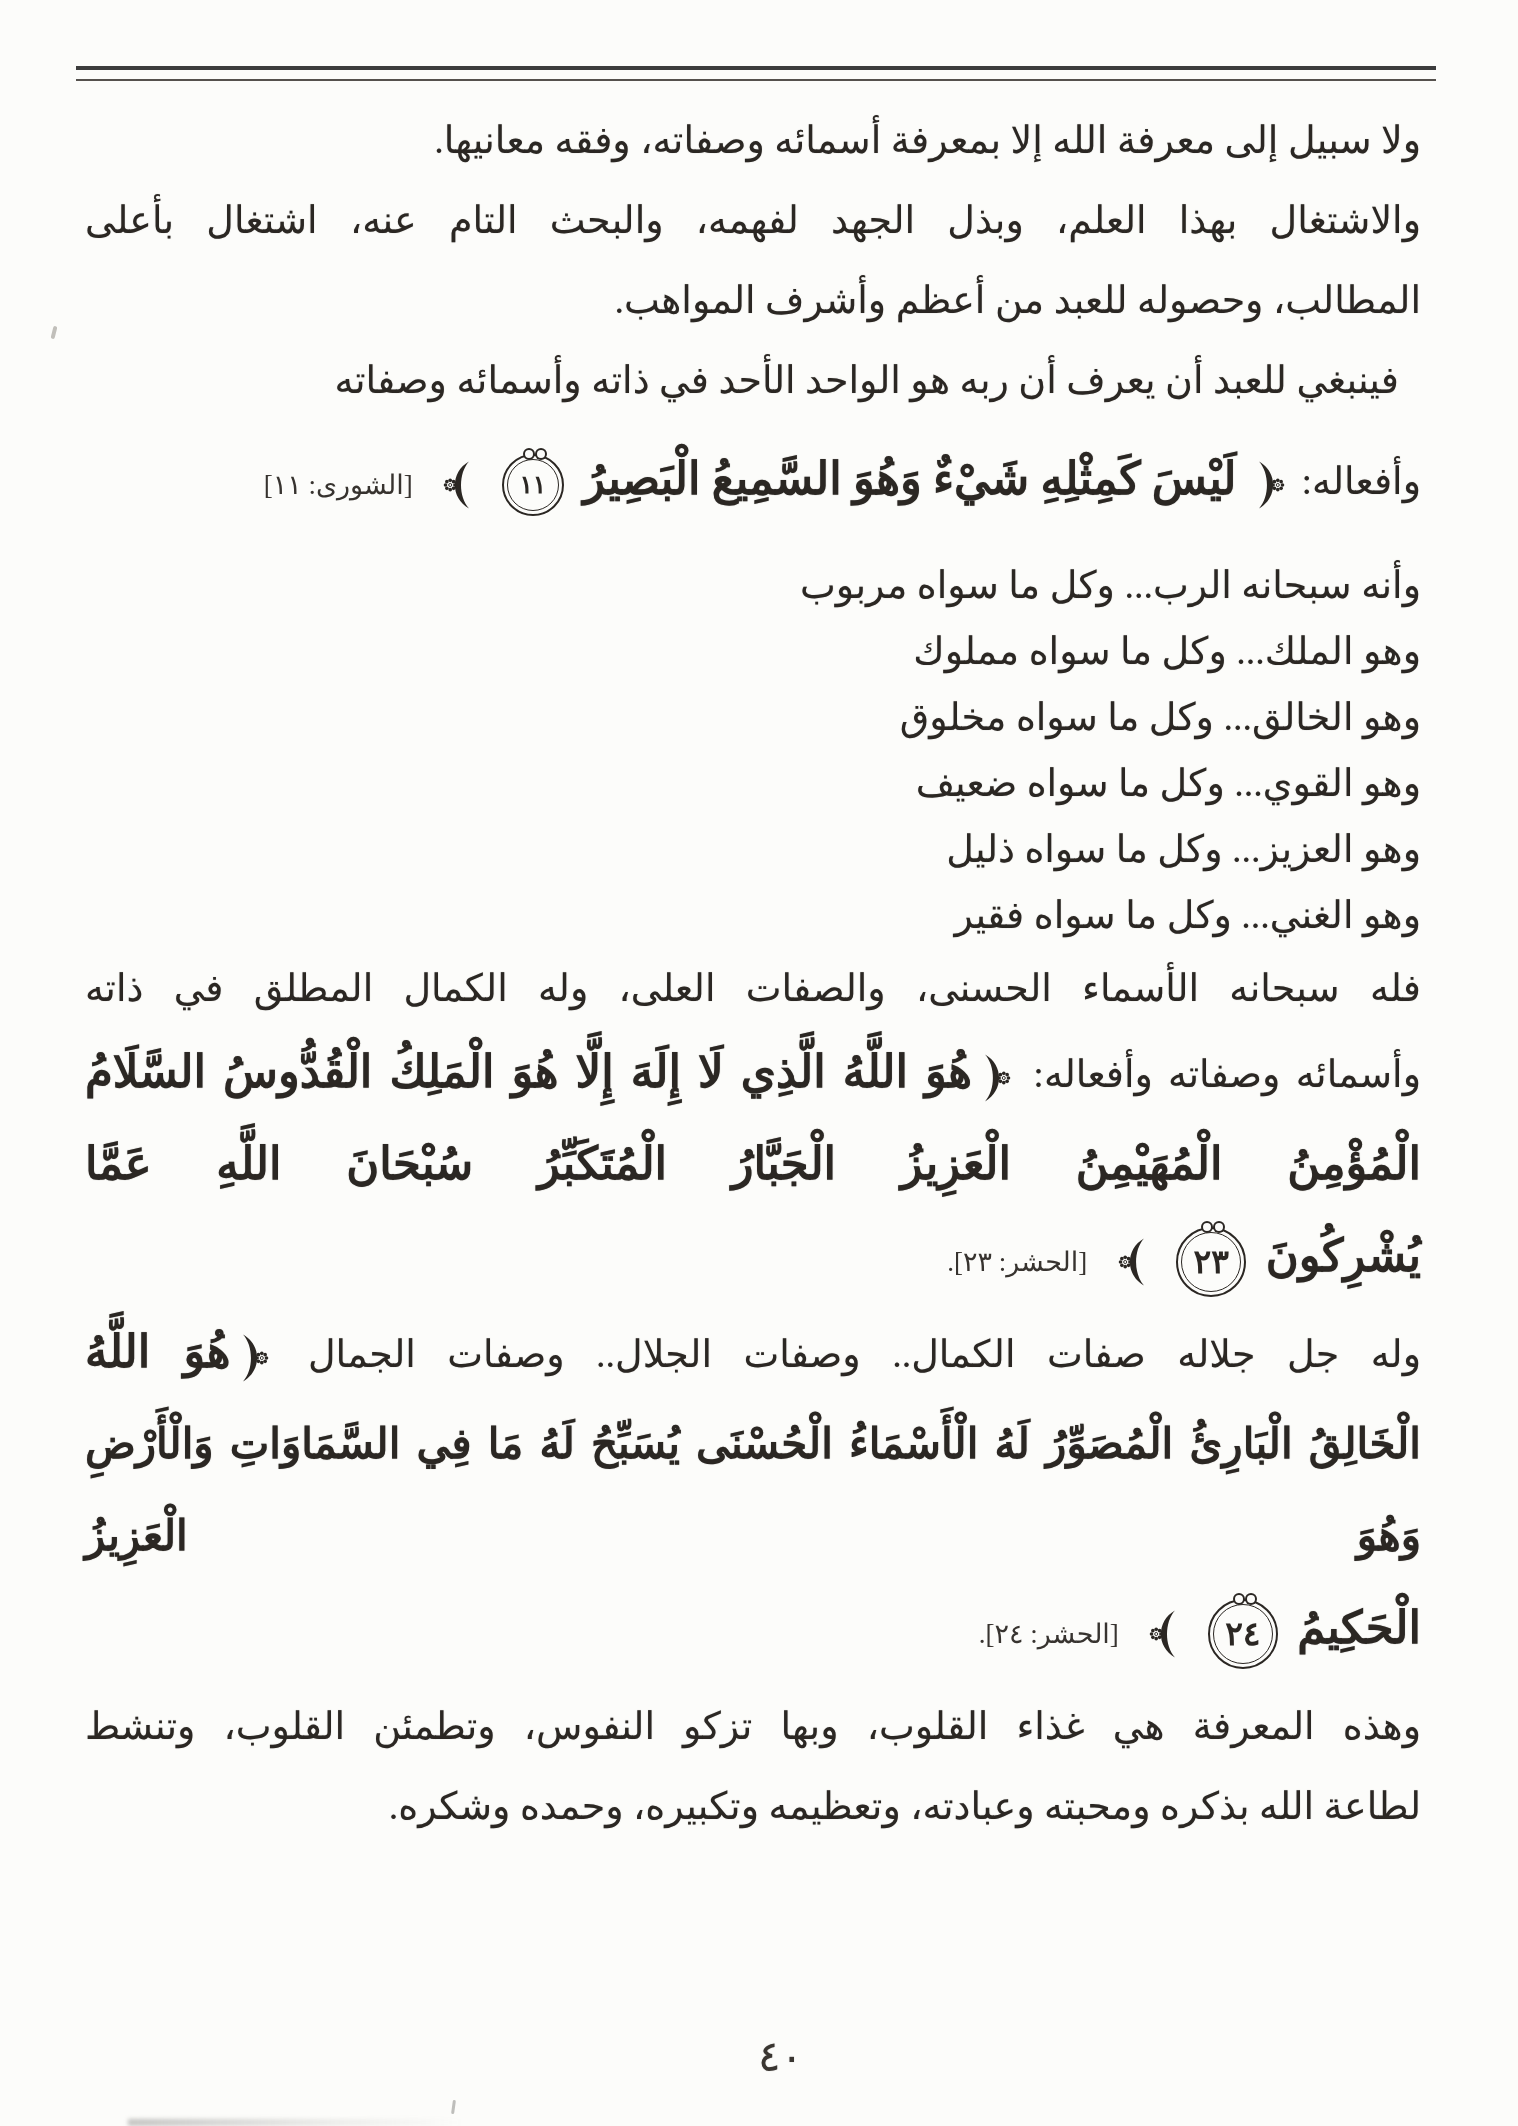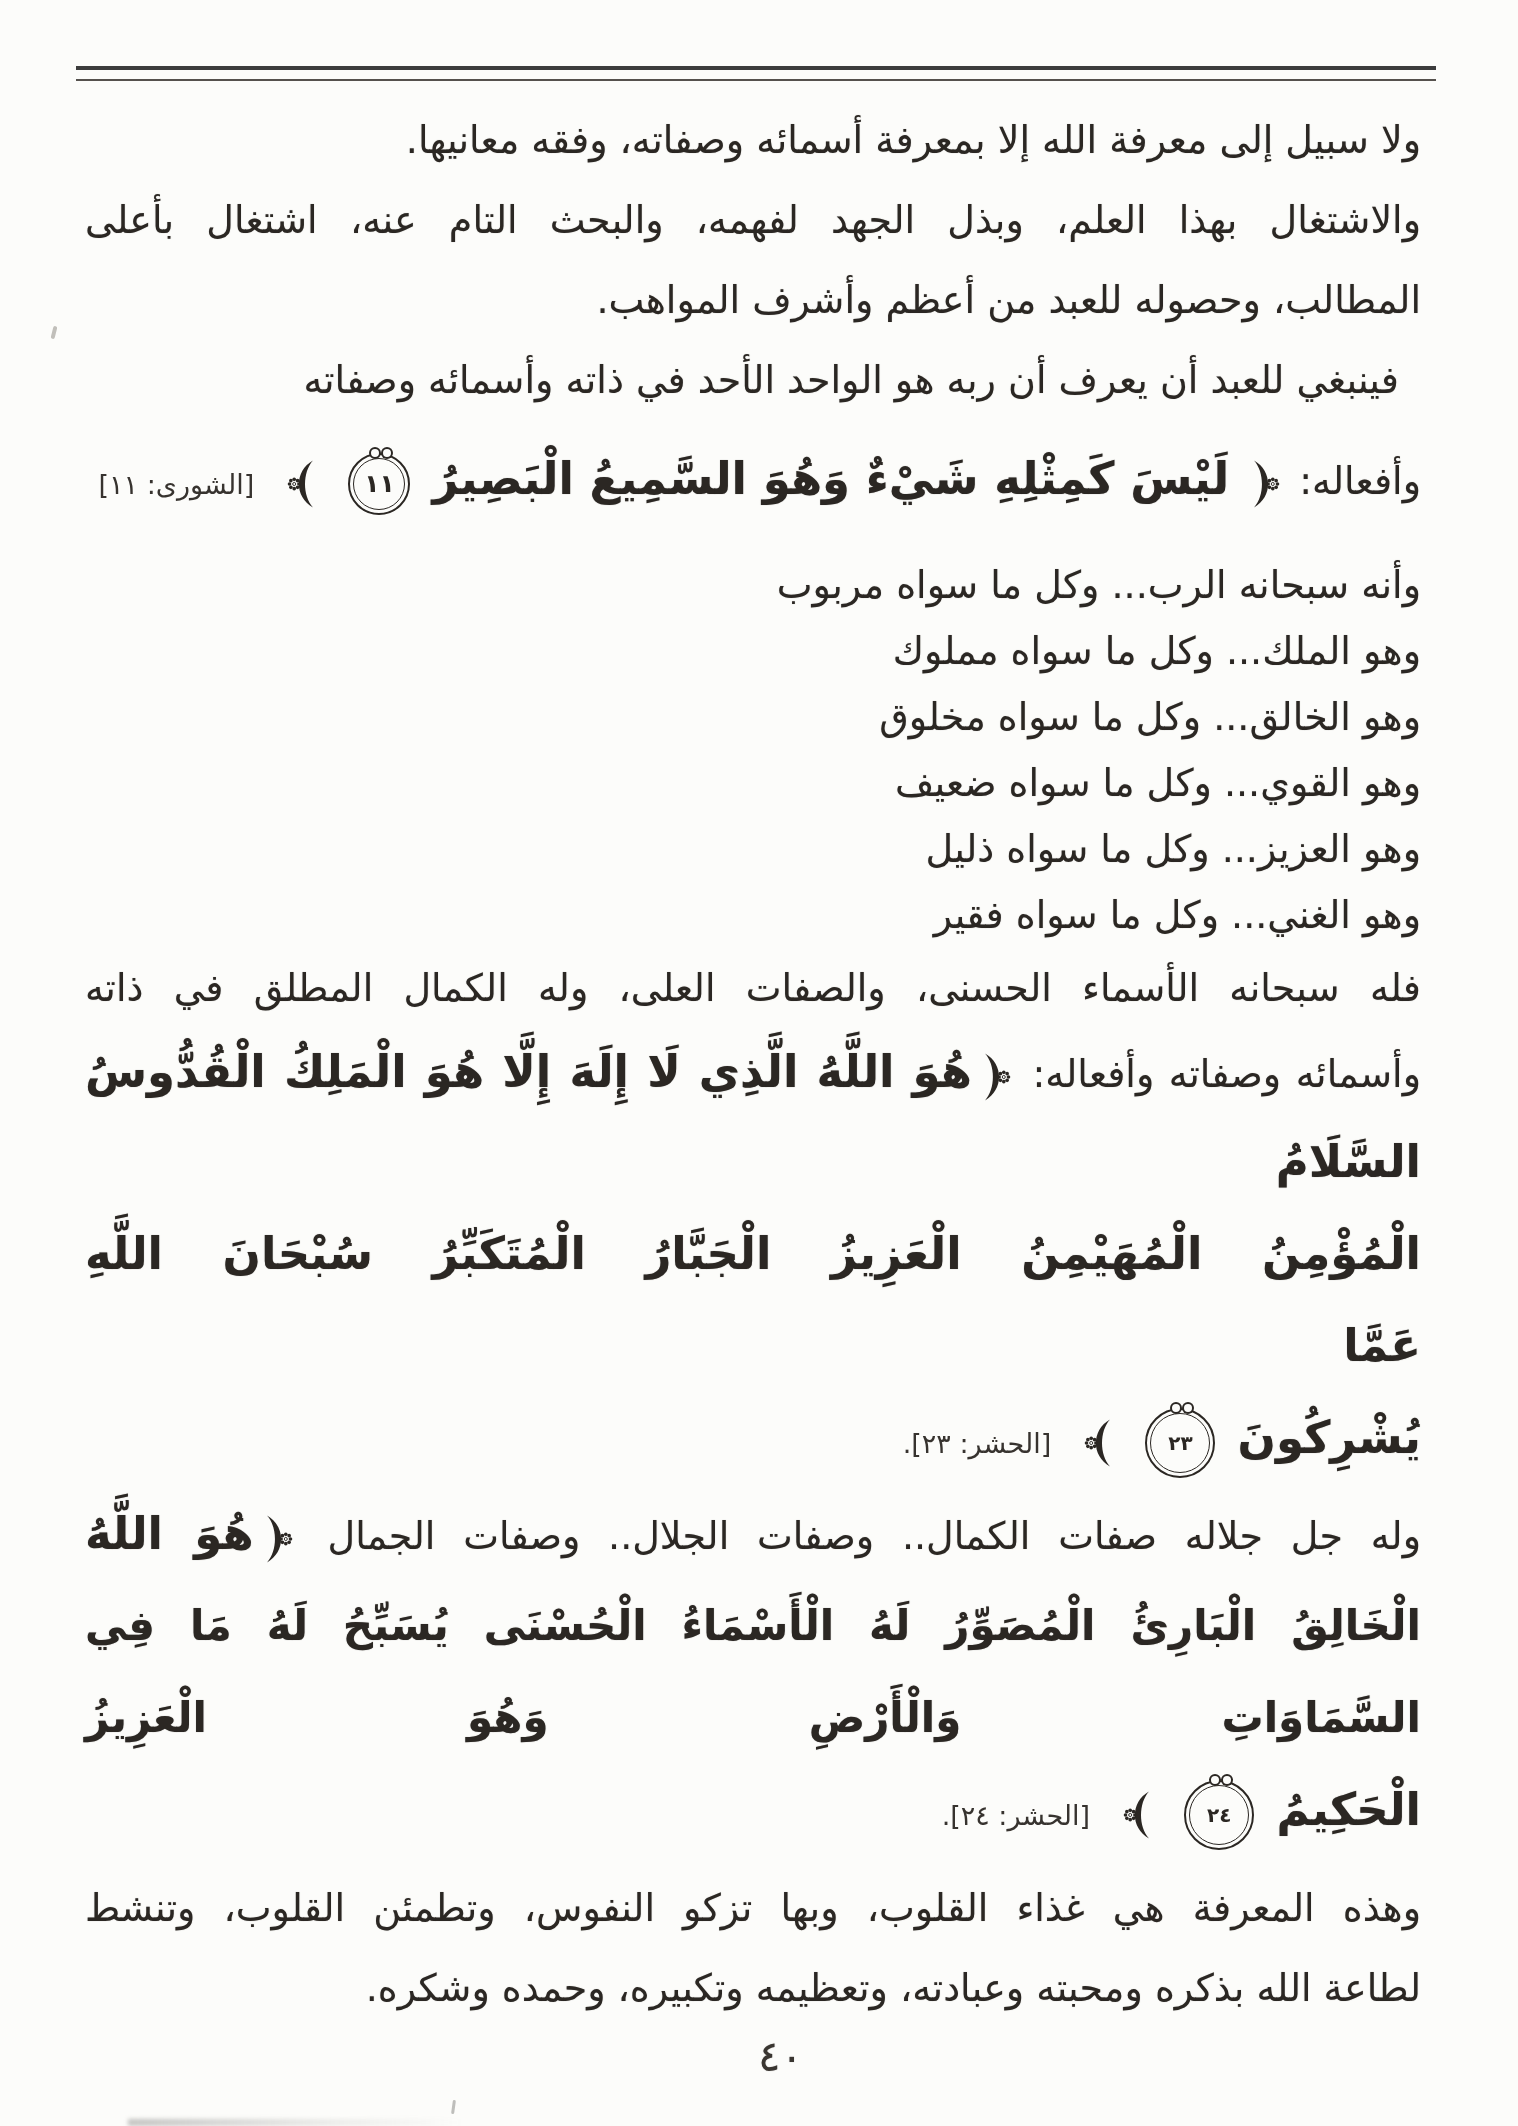--- a/index.html
+++ b/index.html
@@ -19,20 +19,21 @@
   
   .rule{
     position:absolute;top:66px;left:76px;width:1360px;height:9px;
     border-top:4px solid #3c3c3c;
     border-bottom:2px solid #55514d;
   }
   .content{
     position:absolute;top:0;right:0;left:0;
     padding:100px 97px 0 85px;
     text-align:right;
+    font-family:Liberation Serif, serif;
   }
   .l{
     font-size:38px;
     line-height:80px;
     letter-spacing:.2px;
     text-shadow:0 0 1px rgba(40,36,32,.35);
     white-space:nowrap;
   }
   .just{white-space:normal;text-align:justify;text-align-last:justify;}
   .indent{padding-right:22px;}
@@ -70,21 +71,21 @@
   .ayah-badge::before{
     content:"";position:absolute;inset:3px;
     border:1.5px solid #2b2723;border-radius:50%;
   }
   .ayah-badge::after{ 
     content:"";position:absolute;top:-8px;left:50%;
     width:8px;height:8px;margin-left:-10px;border-radius:50%;
     border:2px solid #2b2723;background:#fcfcfa;
     box-shadow:12px 0 0 -2px #fcfcfa,12px 0 0 0 #2b2723;
   }
-  .big-badge{width:66px;height:66px;font-size:20px;}
+  .big-badge{width:66px;height:66px;font-size:33px;}
   
   .orn{
     width:34px;height:64px;
     vertical-align:middle;
     margin:0 6px;
   }
   .flip{transform:scaleX(-1);}
   
   .page-number{
     position:absolute;top:2032px;left:663px;width:140px;

